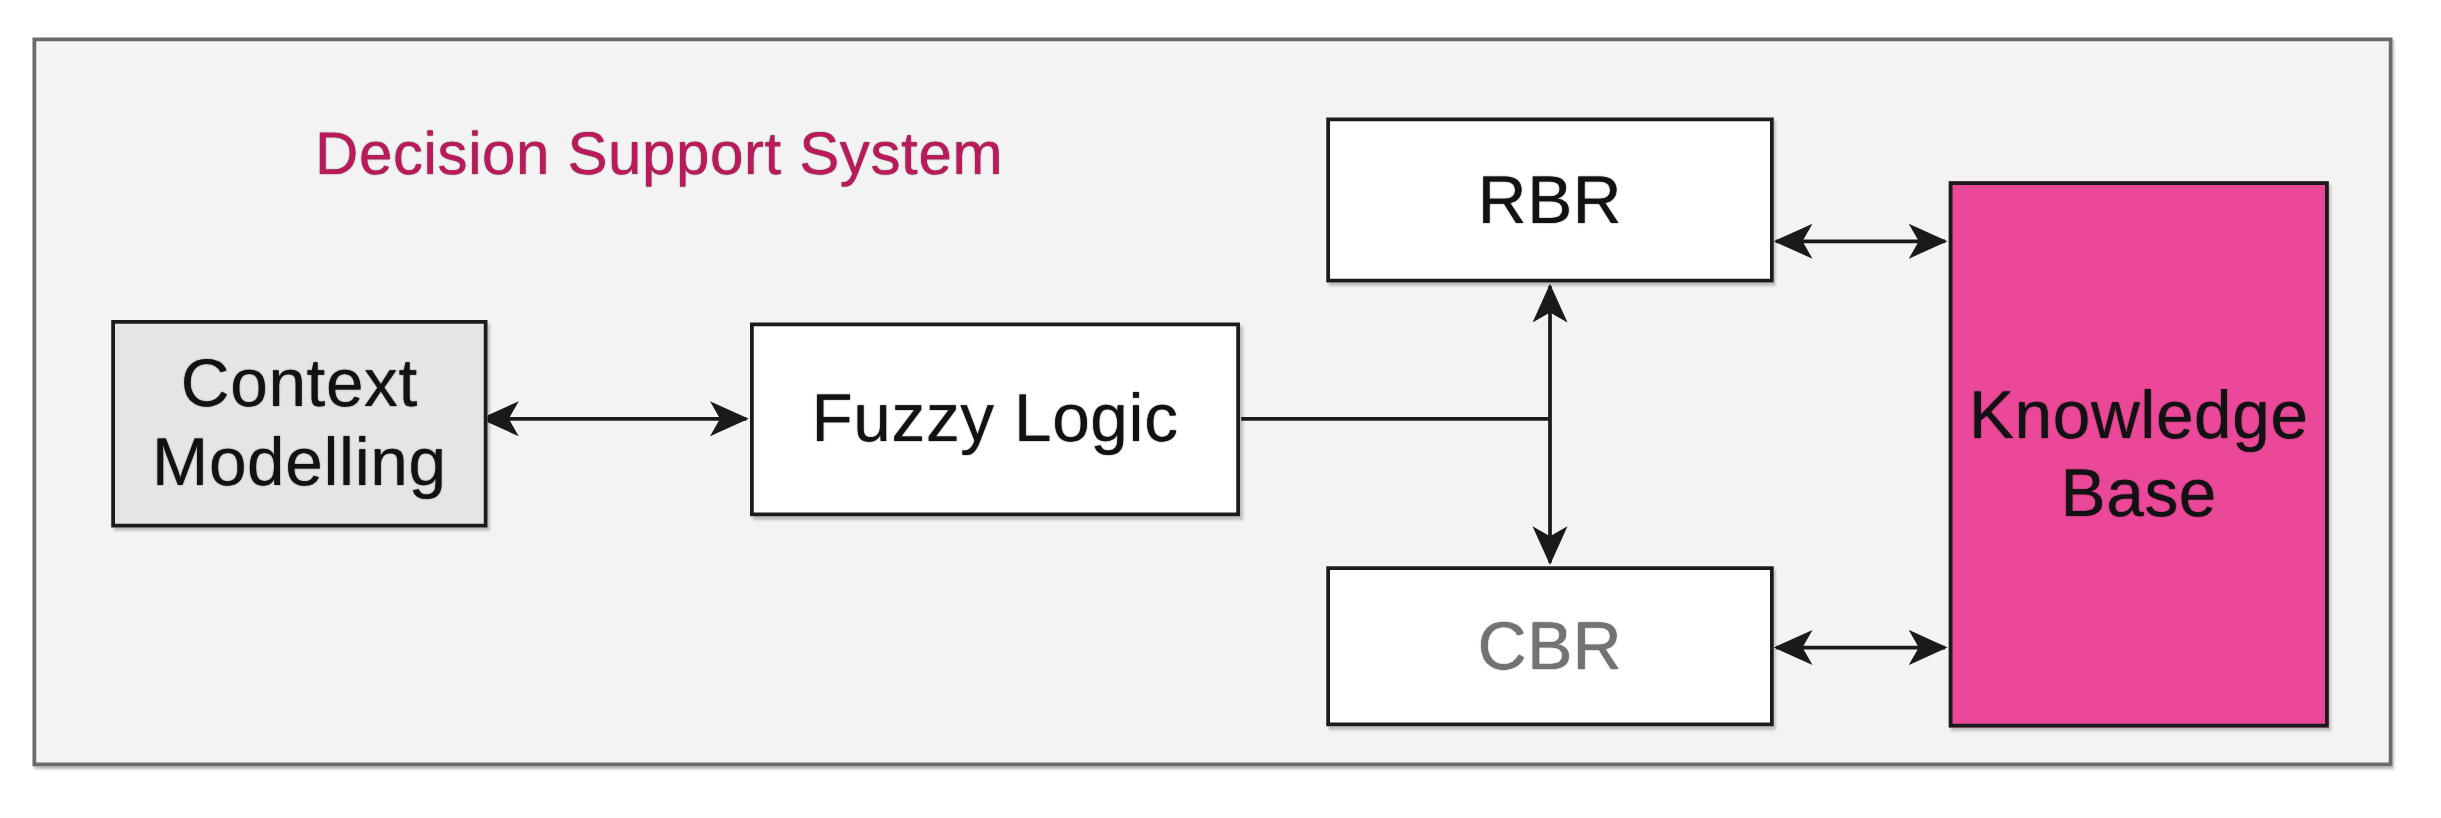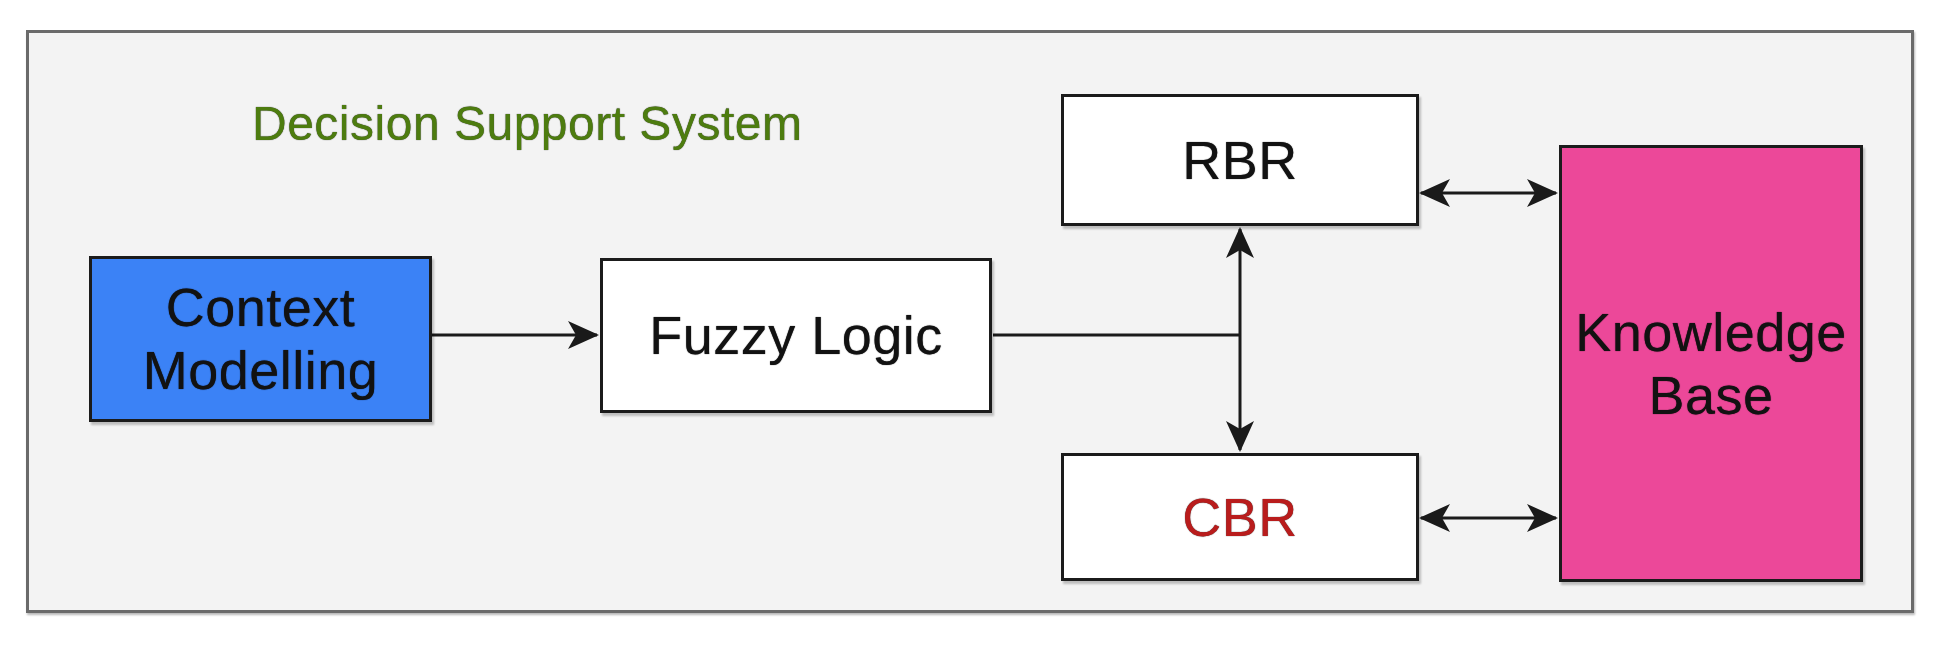--- a/index.html
+++ b/index.html
@@ -56,45 +56,45 @@
     left: 0;
     top: 0;
     pointer-events: none;
   }
 </style>
 </head>
 <body>
 
 <div class="page">
   <div class="frame" id="frame" style="left: 26px; top: 30px; width: 1888px; height: 583px; border-color: rgb(106, 106, 106); background: rgb(243, 243, 243);"></div>
-  <div class="diagram-title" id="title" style="left: 252px; top: 96px; color: #4d7c0f;">Decision Support System</div>
+  <div class="diagram-title" id="title" style="left: 252px; top: 96px; color: #be185d;">Decision Support System</div>
   <svg class="connector-layer" id="connectors" width="1953" height="654" viewBox="0 0 1953 654">
     <defs>
       <marker id="arrowhead" markerUnits="userSpaceOnUse" markerWidth="34" markerHeight="30" refX="29" refY="14" orient="auto-start-reverse">
         <path d="M0,0 L31,14 L0,28 L8,14 Z" fill="#1a1a1a"></path>
       </marker>
     </defs>
   <line x1="386" y1="335" x2="597" y2="335" stroke="#1a1a1a" stroke-width="3" marker-start="url(#arrowhead)" marker-end="url(#arrowhead)"></line>
       <line x1="993" y1="335" x2="1240" y2="335" stroke="#1a1a1a" stroke-width="3"></line>
       <line x1="1240" y1="229" x2="1240" y2="450" stroke="#1a1a1a" stroke-width="3" marker-start="url(#arrowhead)" marker-end="url(#arrowhead)"></line>
       <line x1="1421" y1="193" x2="1556" y2="193" stroke="#1a1a1a" stroke-width="3" marker-start="url(#arrowhead)" marker-end="url(#arrowhead)"></line>
       <line x1="1421" y1="518" x2="1556" y2="518" stroke="#1a1a1a" stroke-width="3" marker-start="url(#arrowhead)" marker-end="url(#arrowhead)"></line>
     </svg>
   <div id="nodes">
-      <div class="node" style="left: 89px; top: 256px; width: 343px; height: 166px; border-color: rgb(27, 27, 27); background: #3b82f6;">
+      <div class="node" style="left: 89px; top: 256px; width: 301px; height: 166px; border-color: rgb(27, 27, 27); background: #e5e5e5;">
         <div class="node-label" style="color: rgb(18, 18, 18);">Context
 Modelling</div>
       </div>
       <div class="node" style="left: 600px; top: 258px; width: 392px; height: 155px; border-color: rgb(27, 27, 27); background: rgb(255, 255, 255); justify-content: center;">
         <div class="node-label" style="color: rgb(18, 18, 18);">Fuzzy Logic</div>
       </div>
       <div class="node" style="left: 1061px; top: 94px; width: 358px; height: 132px; border-color: rgb(27, 27, 27); background: rgb(255, 255, 255); text-align: right;">
         <div class="node-label" style="color: rgb(18, 18, 18);">RBR</div>
       </div>
       <div class="node" style="left: 1061px; top: 453px; width: 358px; height: 128px; border-color: rgb(27, 27, 27); background: rgb(255, 255, 255);">
-        <div class="node-label" style="color: #b91c1c; text-align: right;">CBR</div>
+        <div class="node-label" style="color: #737373; text-align: right;">CBR</div>
       </div>
       <div class="node" style="left: 1559px; top: 145px; width: 304px; height: 437px; border-color: rgb(27, 27, 27); background: #ec4899;">
         <div class="node-label" style="color: rgb(18, 18, 18);">Knowledge
 Base</div>
       </div>
     </div>
 </div>
 
 </body></html>

